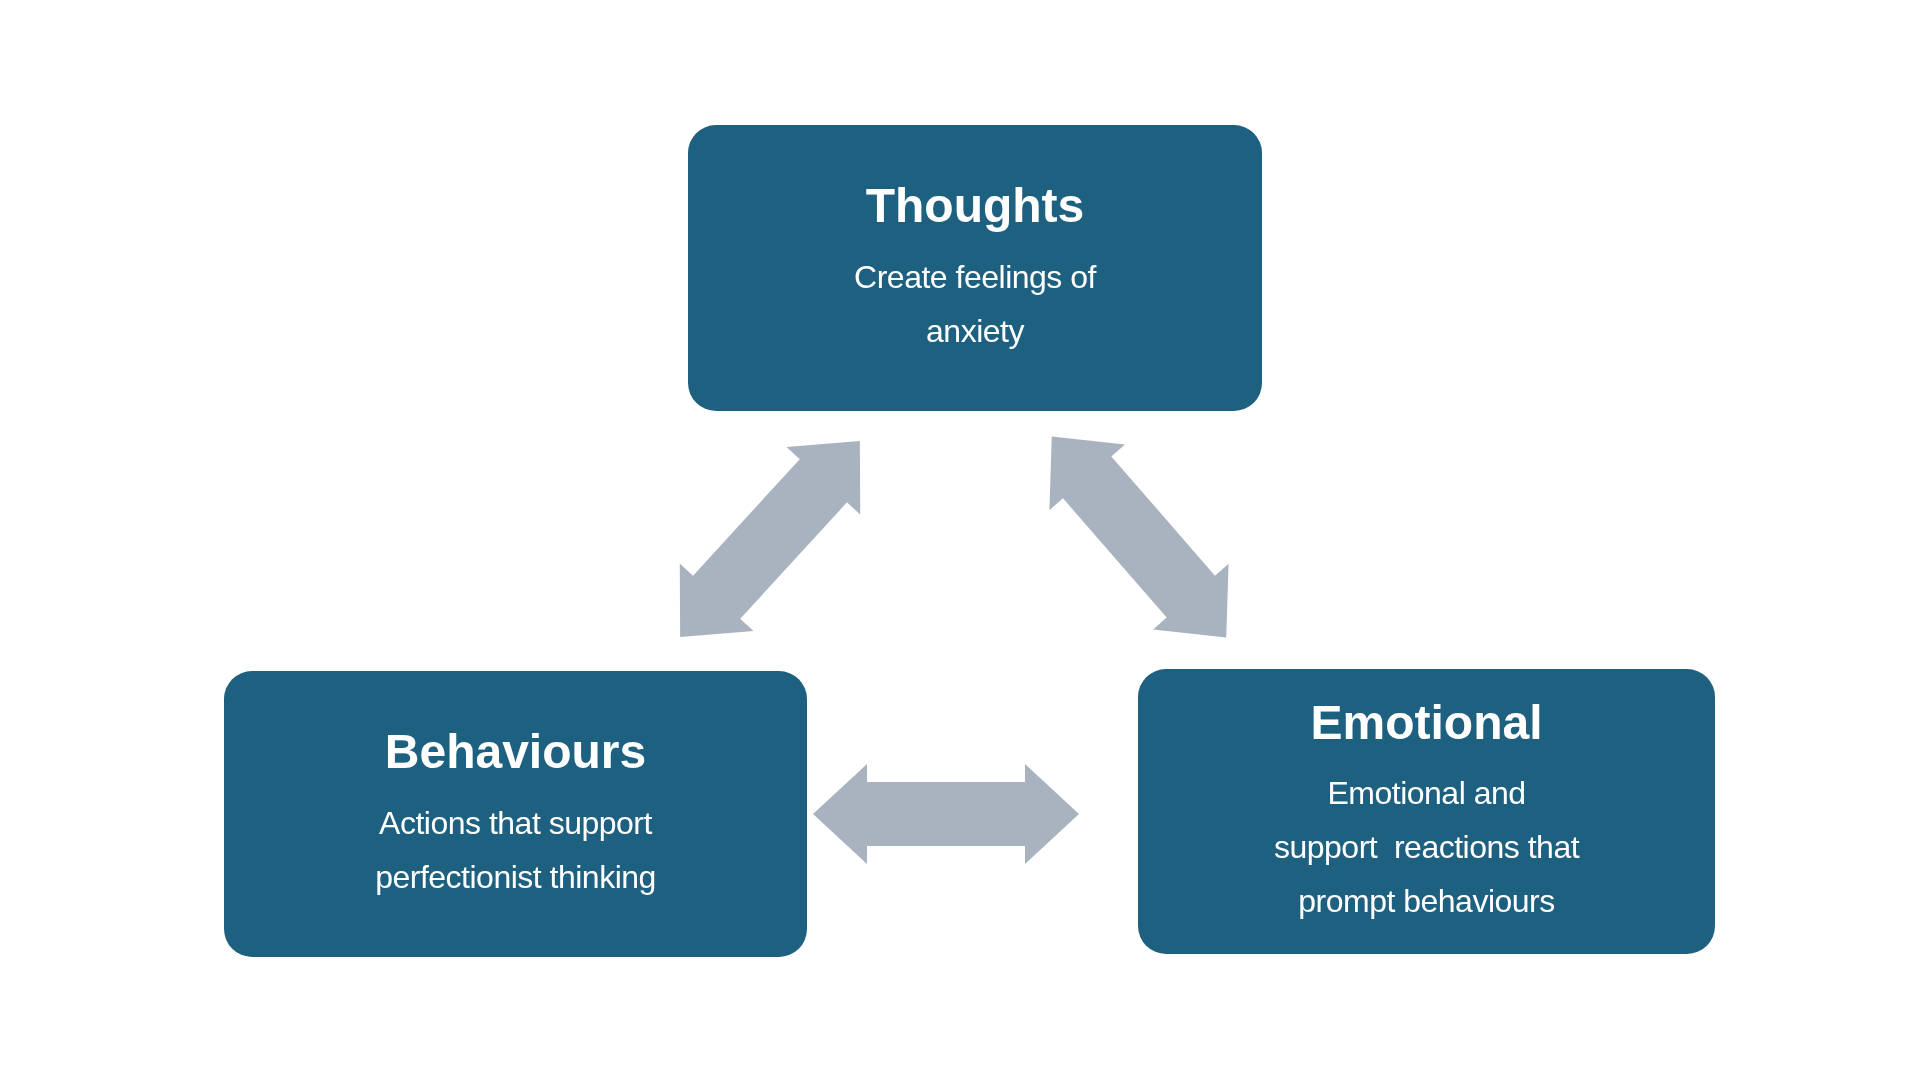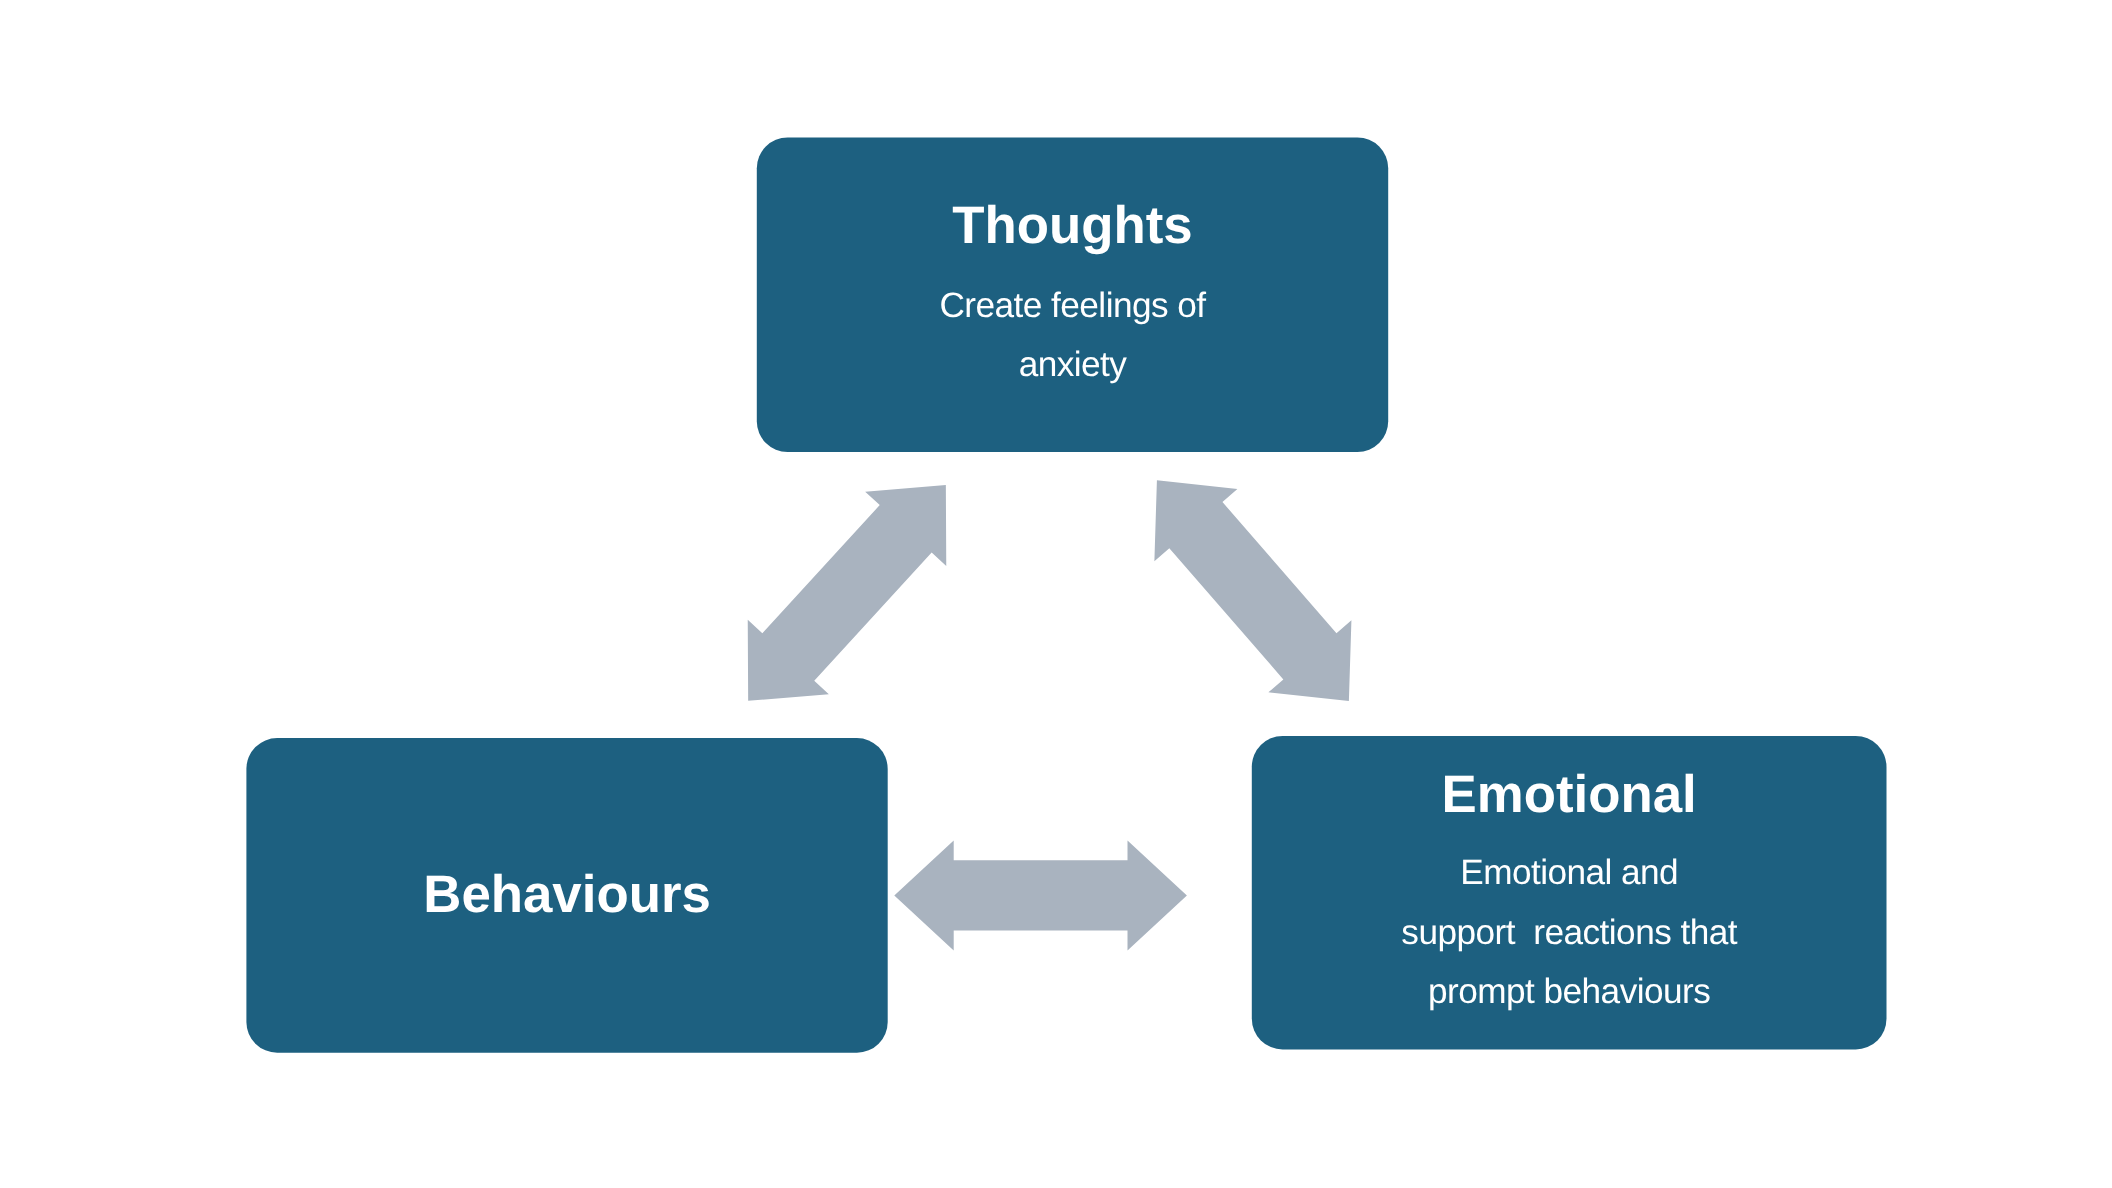--- a/index.html
+++ b/index.html
@@ -58,20 +58,22 @@
 <div class="canvas">
 
   <section class="node" style="left:688px; top:125px; width:574px; height:286px;">
     <h2 class="node-title">Thoughts</h2>
     <p class="node-desc">Create feelings of
 anxiety</p>
   </section>
 
   <section class="node" style="left:195px; top:671px; width:583px; height:286px;margin-left:29px;">
     <h2 class="node-title">Behaviours</h2>
+    <p class="node-desc">Actions that support
+perfectionist thinking</p>
   </section>
 
   <section class="node" style="left:1138px; top:669px; width:577px; height:285px;">
     <h2 class="node-title">Emotional</h2>
     <p class="node-desc">Emotional and
 support  reactions that
 prompt behaviours</p>
   </section>
 
   <svg class="arrow" width="266" height="100" viewBox="0 0 266 100" style="left:637px; top:489px; transform:rotate(-47.5deg);">

